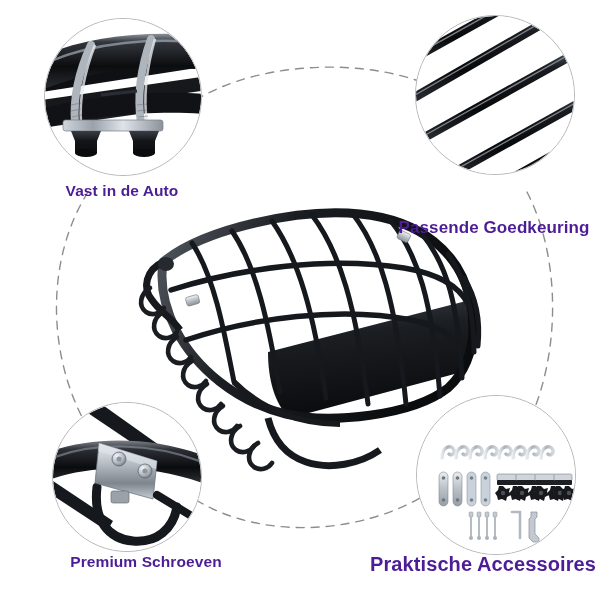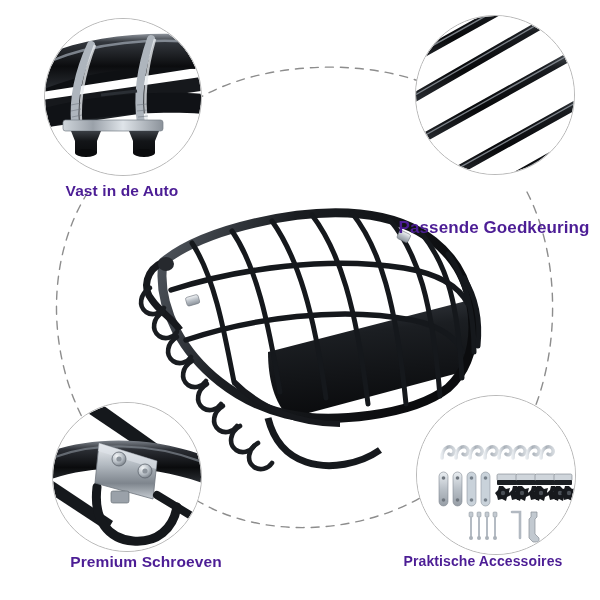--- a/index.html
+++ b/index.html
@@ -418,16 +418,16 @@
             <path d="M 95,116 L 103,116 L 103,142"></path>
           </g>
 
           <g fill="#c2c9d0" stroke="#868d95" stroke-width="0.7">
             <path d="M 114,116 L 120,116 L 120,121 L 118,123 L 118,138
                      L 122,142 L 122,146 L 116,146 L 112,142 L 112,123 L 114,121 Z"></path>
           </g>
         </g>
       </svg>
     </div>
-    <div class="caption cap-center" style="left:483px;top:553px;font-size:14px;">Praktische Accessoires</div>
+    <div class="caption cap-center" style="left:483px;top:553px;font-size:20px;">Praktische Accessoires</div>
   </div>
 
 </div>
 
 </body></html>

